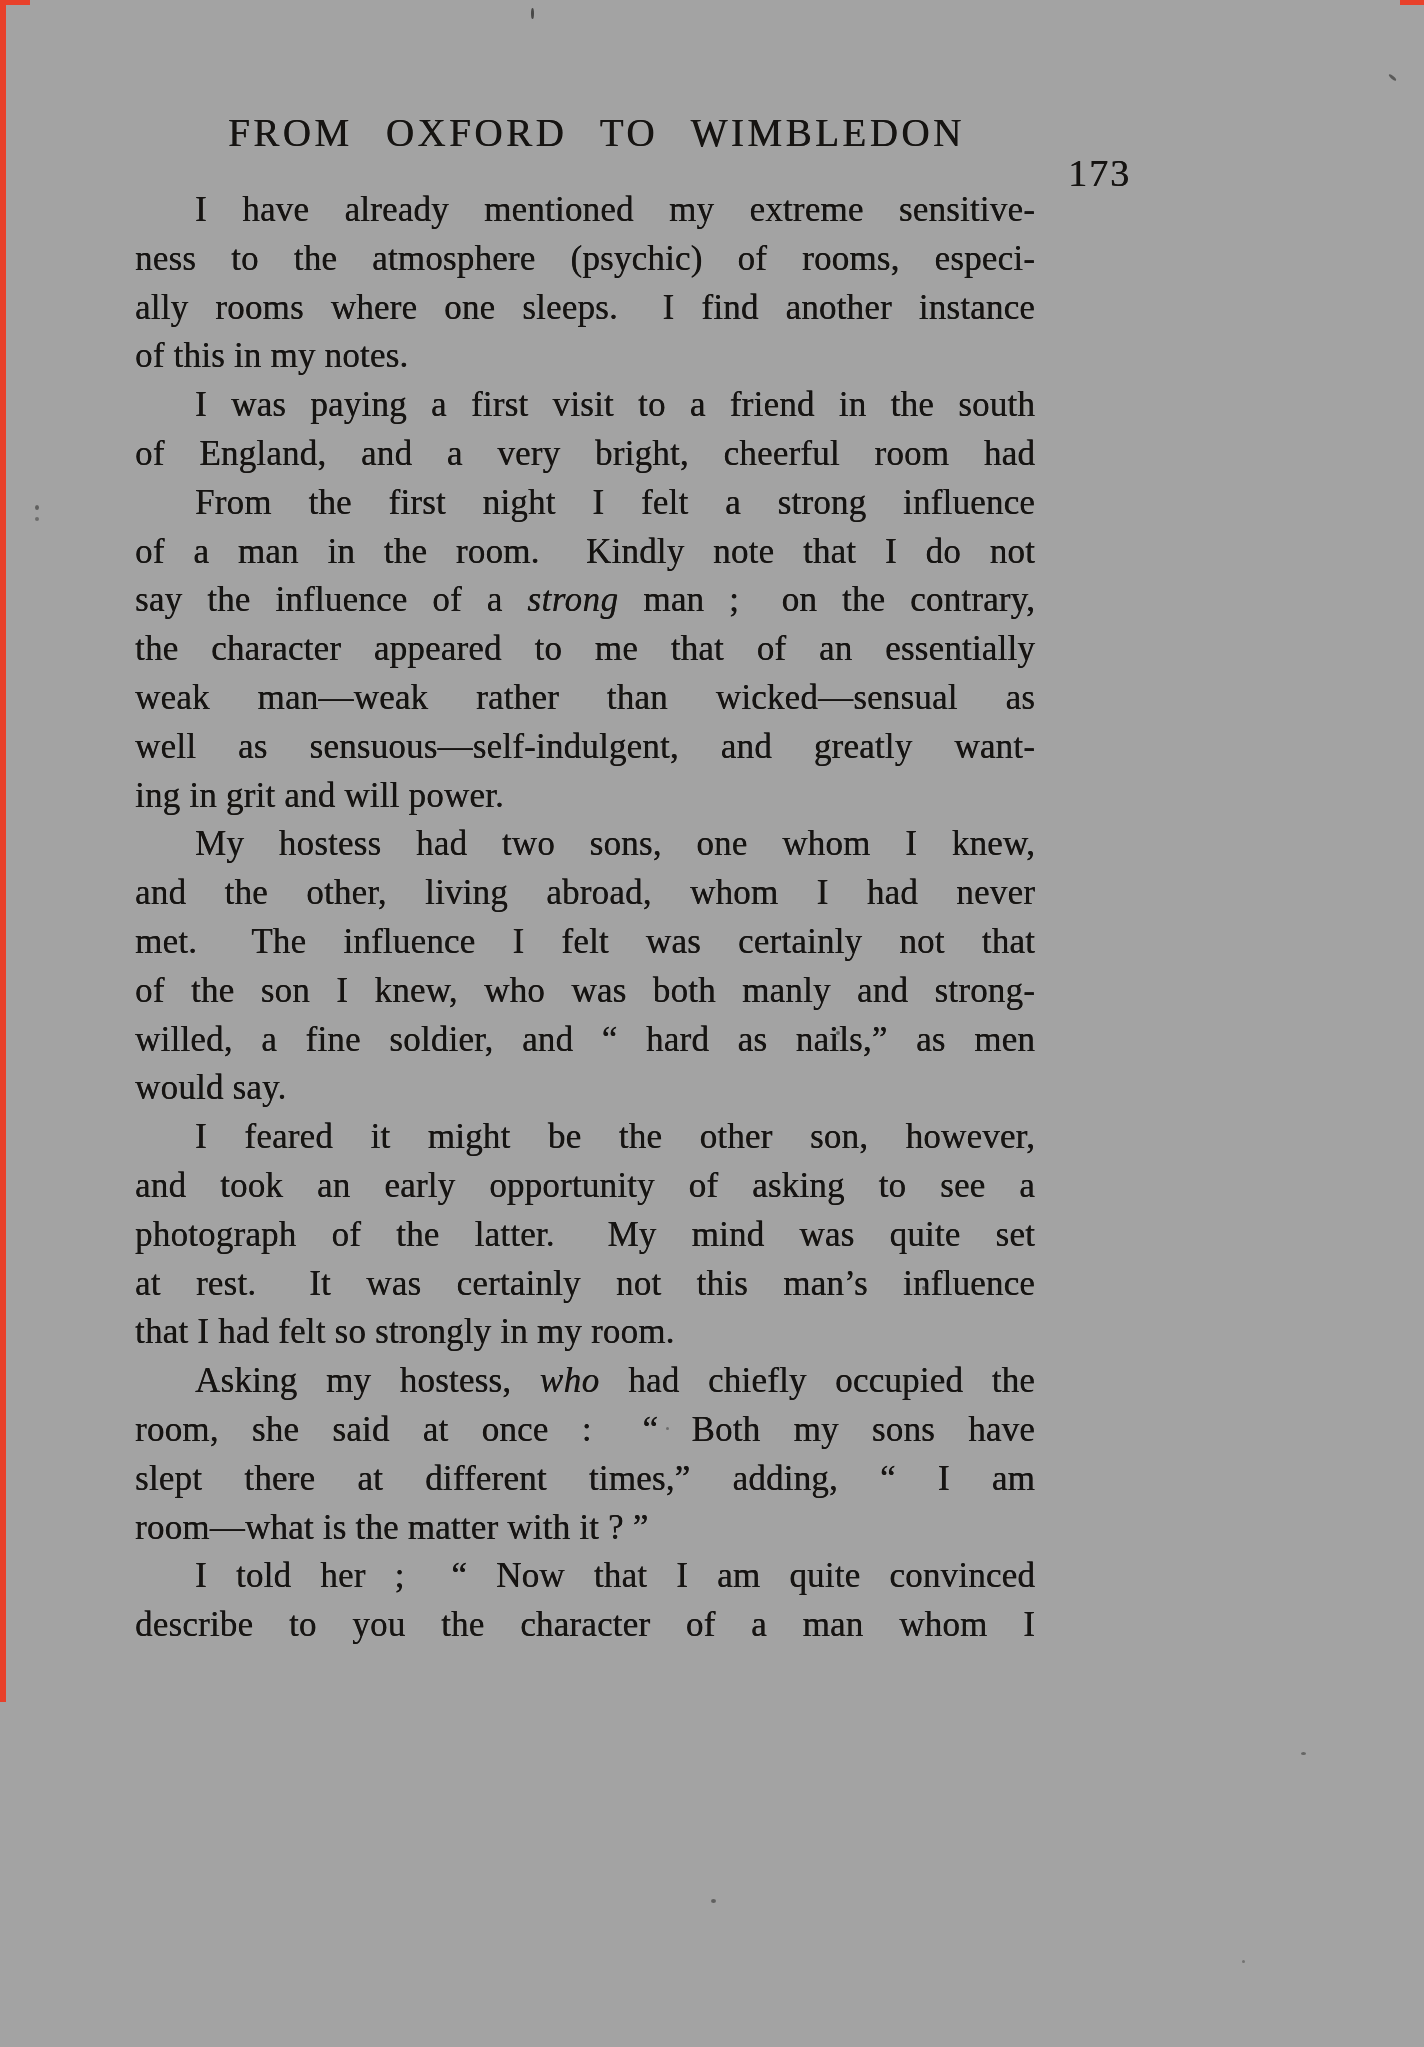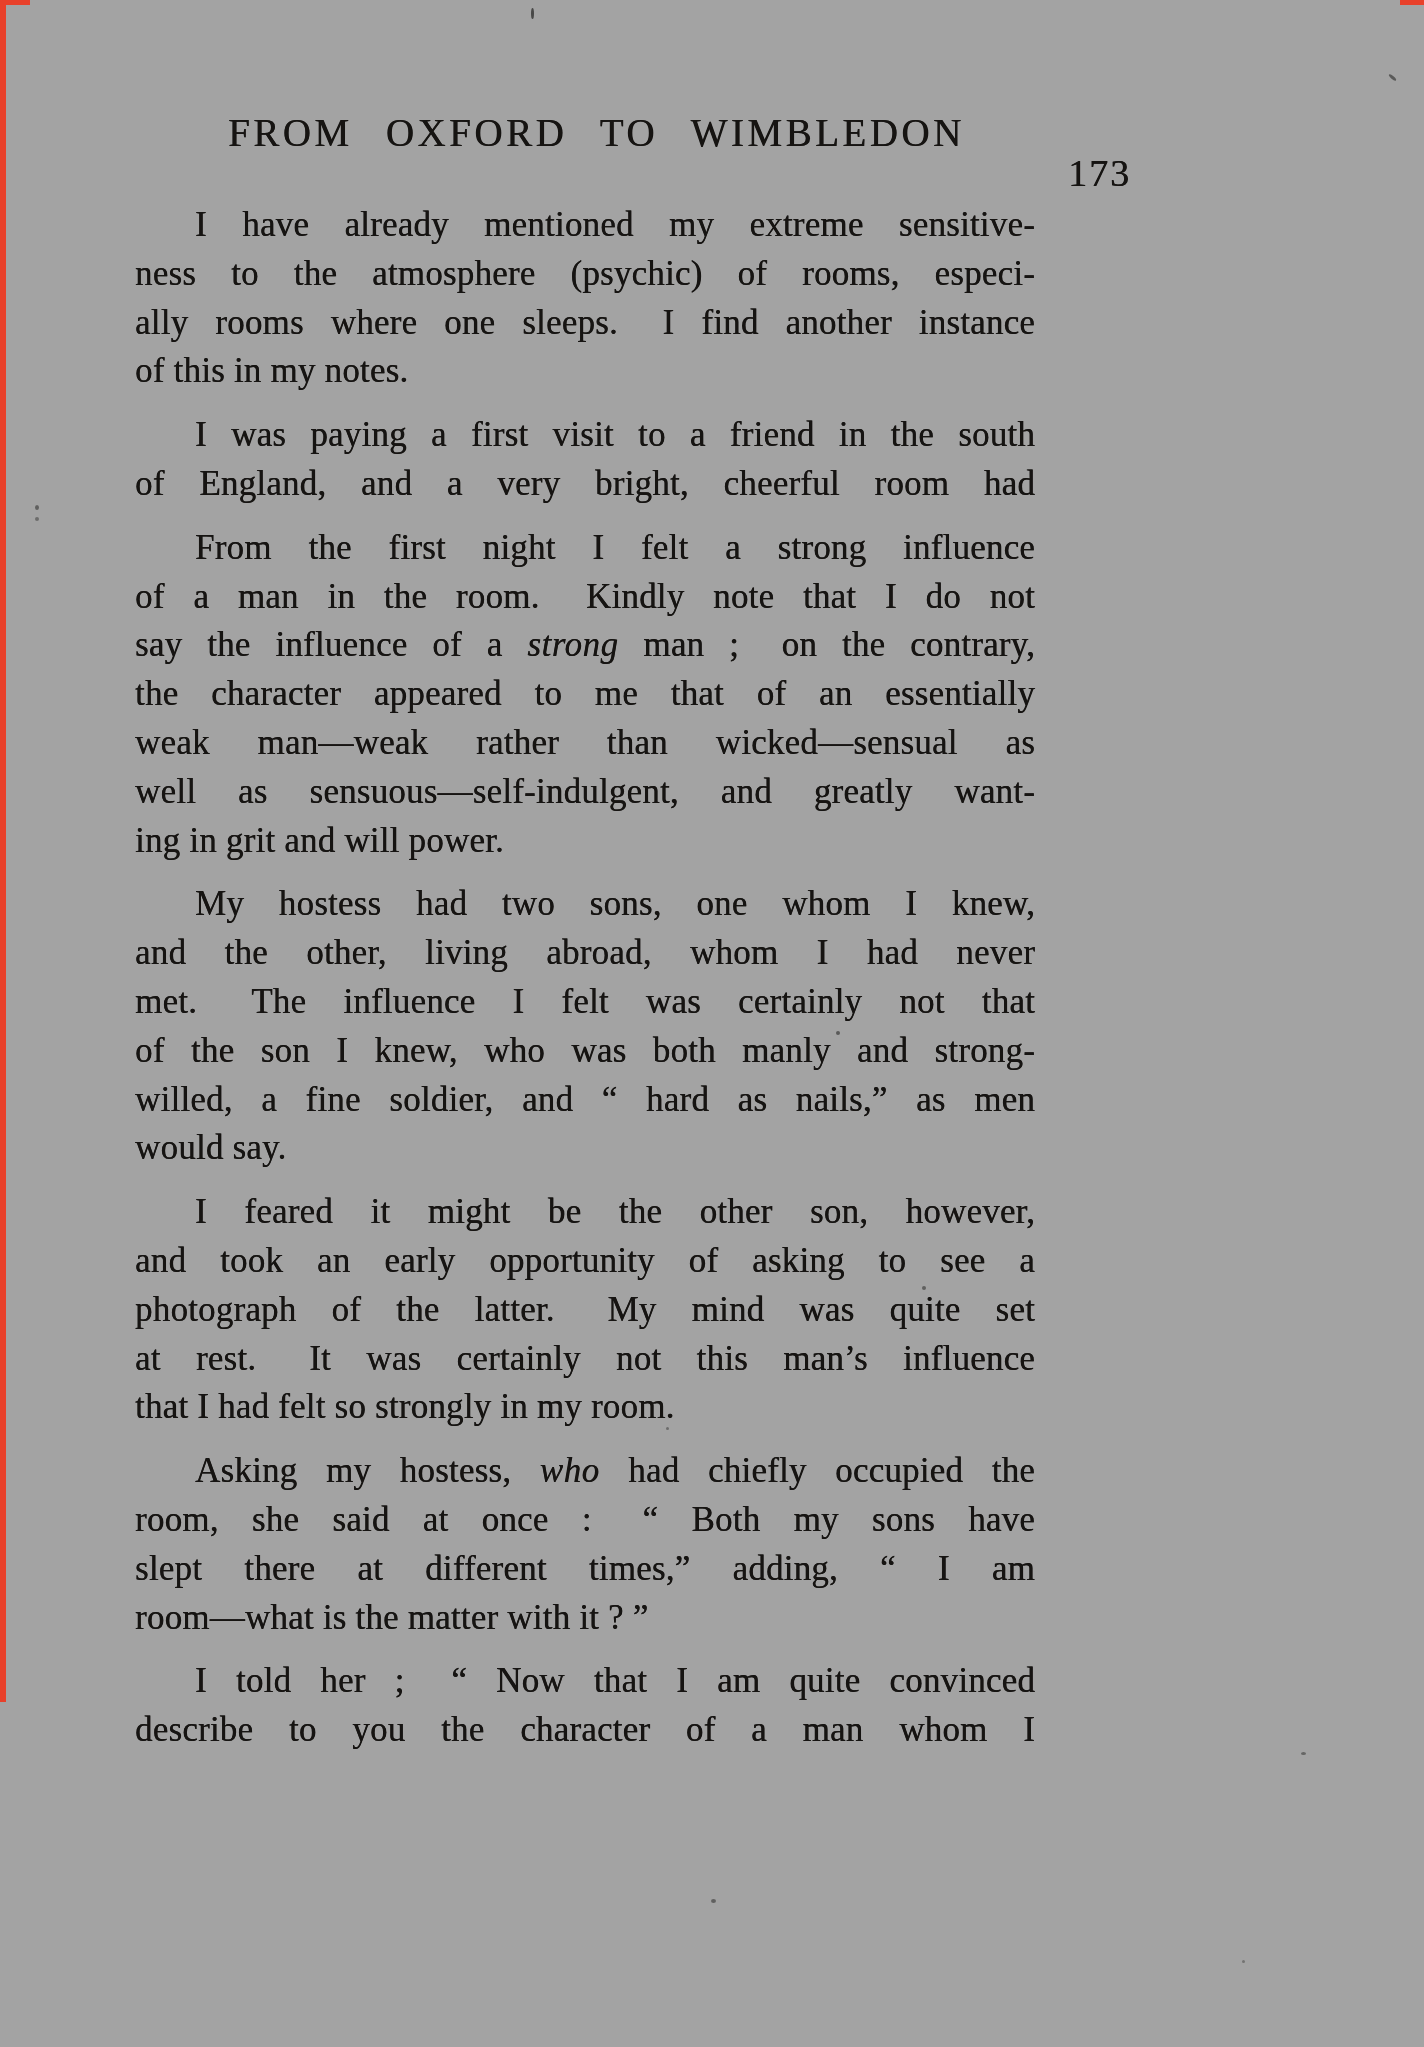--- a/index.html
+++ b/index.html
@@ -70,21 +70,21 @@
   .line {
     height: 48.8px;
     line-height: 48.8px;
     font-size: 35px;
     letter-spacing: 0.2px;
     text-align: justify;
     text-align-last: justify;
     text-shadow: 0.35px 0 0 currentColor;
     white-space: normal;
   }
-  .line.first { padding-left: 60px; margin-top: 15px; }
+  .line.first { padding-left: 60px; }
   .line.last { text-align-last: left; }
   .line em {
     font-style: italic;
     letter-spacing: 0.5px;
   }
   
   .speck {
     position: absolute;
     background: #2a2a28;
     border-radius: 50%;

